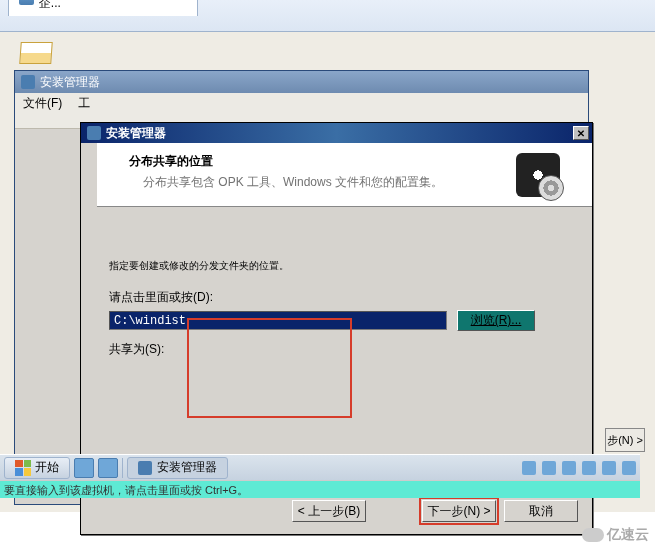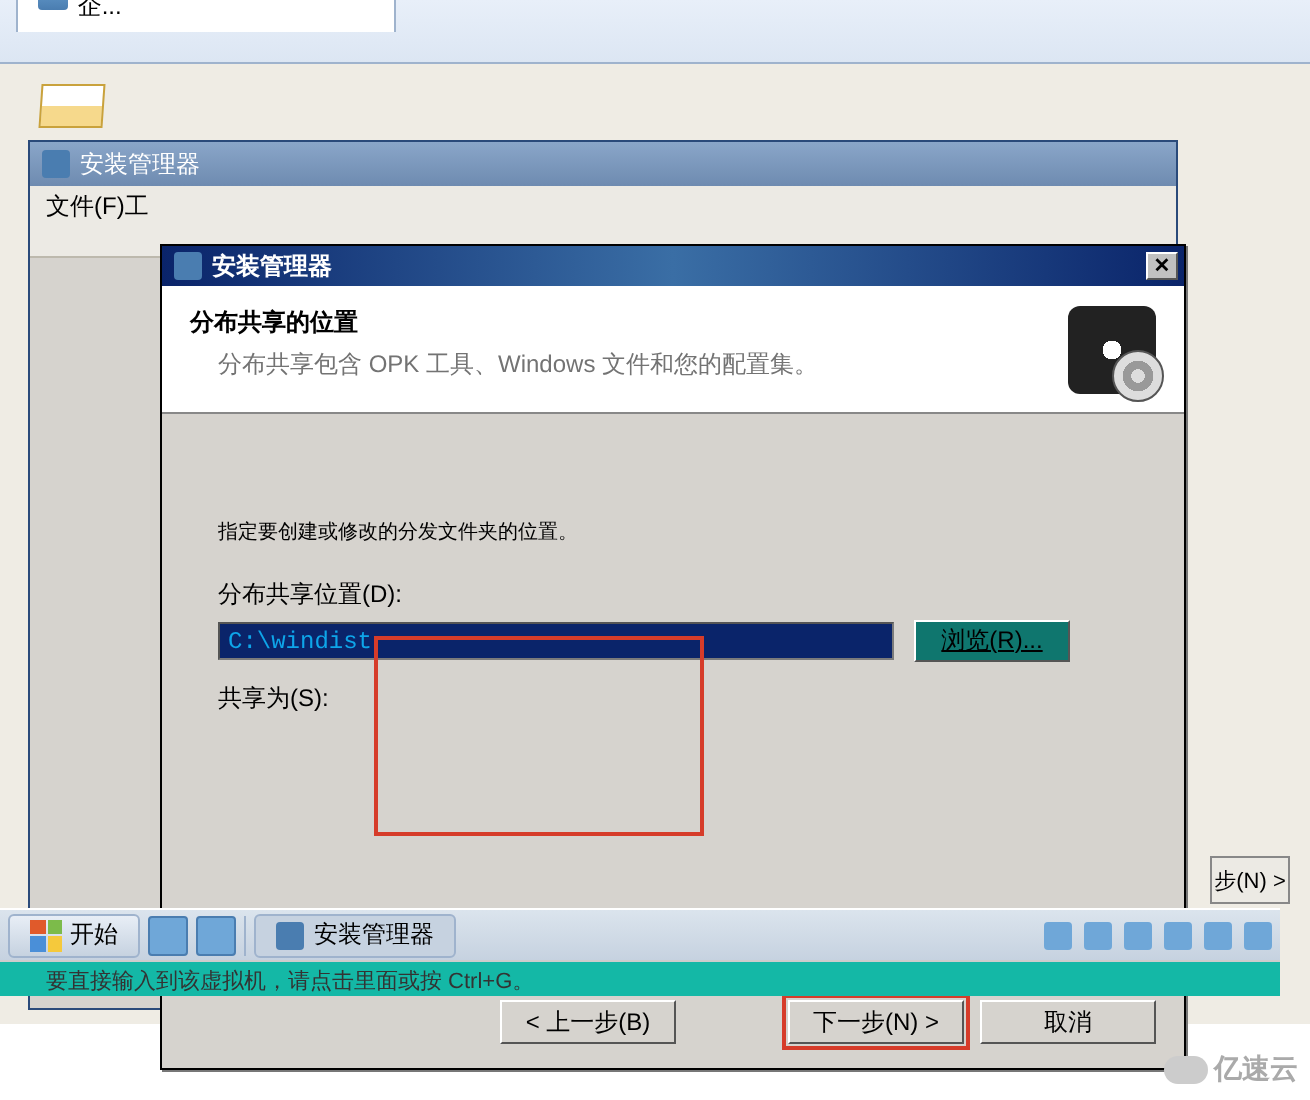--- a/index.html
+++ b/index.html
@@ -9,62 +9,62 @@
 .tab { background: #fff; border: 1px solid #9fb3cd; border-bottom: none; border-radius: 4px 4px 0 0; padding: 4px 10px; display: flex; align-items: center; gap: 5px; font-size: 12px; max-width: 190px; }
 .tab .ico { width: 16px; height: 16px; background: linear-gradient(#6fa7d8, #4a7db0); border-radius: 2px; display: inline-block; }
 .tab .close-x { color: #666; margin-left: 4px; }
 
 .content-area { position: relative; height: 480px; background: #efece4; }
 .envelope { position: absolute; left: 20px; top: 10px; width: 32px; height: 22px; background: linear-gradient(#fff 50%, #f6d98c 50%); border: 1px solid #c9a23c; transform: skewX(-4deg); }
 
 .parent-win { position: absolute; left: 14px; top: 38px; width: 575px; height: 435px; border: 1px solid #2a4a7a; background: #d6d3ce; }
 .parent-title { height: 22px; background: linear-gradient(#8aa6c9, #6e8bb0); color: #fff; display: flex; align-items: center; padding: 0 6px; font-size: 12px; gap: 5px; }
 .parent-title .ico { width: 14px; height: 14px; background: #4a7db0; border-radius: 2px; }
-.parent-menu { height: 36px; background: #eceae4; padding: 2px 8px; font-size: 12px; color: #000; display: flex; border-bottom: 1px solid #bdb9ad; }
+.parent-menu { height: 36px; background: #eceae4; padding: 2px 8px; font-size: 12px; color: #000; display: flex; gap: 16px; border-bottom: 1px solid #bdb9ad; }
 
 .right-strip { position: absolute; right: 10px; bottom: 60px; width: 40px; height: 24px; border: 1px solid #888; background: #eceae4; font-size: 11px; display: flex; align-items: center; justify-content: center; text-align: center; }
 
 .dialog { position: absolute; left: 80px; top: 90px; width: 513px; height: 413px; background: #d6d3ce; border: 1px solid #000; box-shadow: 1px 1px 0 #777; }
 .dlg-title { height: 20px; background: linear-gradient(90deg, #0a246a, #3a6ea5 50%, #0a246a); color: #fff; display: flex; align-items: center; justify-content: space-between; padding: 0 3px 0 6px; font-size: 12px; font-weight: bold; }
 .dlg-title .ico { width: 14px; height: 14px; background: #4a7db0; border-radius: 2px; margin-right: 5px; }
 .dlg-title .left { display: flex; align-items: center; }
 .dlg-close { width: 16px; height: 14px; background: #c0c0c0; border: 1px solid #fff; border-right-color: #555; border-bottom-color: #555; display: flex; align-items: center; justify-content: center; font-size: 10px; font-weight: bold; color: #000; }
 
-.dlg-header { height: 64px; background: #fff; border-bottom: 1px solid #888; display: flex; justify-content: space-between; padding: 10px 14px; }
+.dlg-header { height: 64px; background: #fff; border-bottom: 1px solid #888; display: flex; justify-content: space-between; padding: 10px 32px; margin-left: 16px; }
 .dlg-header h3 { font-size: 12px; font-weight: bold; margin-bottom: 4px; }
 .dlg-header p { font-size: 12px; color: #737373; margin-left: 14px; }
 .cd-icon { width: 44px; height: 44px; background: radial-gradient(circle at 50% 50%, #fff 0 15%, #222 15% 100%); border-radius: 6px; position: relative; }
 .cd-icon::after { content: ""; position: absolute; right: -4px; bottom: -4px; width: 24px; height: 24px; border-radius: 50%; background: radial-gradient(circle, #ddd 0 20%, #999 20% 45%, #ddd 45% 100%); border: 1px solid #555; }
 
 .dlg-body { padding: 16px 28px; }
 .instruction { font-size: 10px; margin-bottom: 16px; margin-top: 36px; }
 .highlight-box { border: 2px solid #d63c2a; padding: 0; margin-bottom: 2px; width: 165px; position: absolute; left: 106px; top: 195px; height: 100px; z-index: 5; pointer-events: none; }
 .form-row { margin-bottom: 10px; }
 .form-label { font-size: 12px; margin-bottom: 4px; display: block; }
 .input-line { display: flex; gap: 10px; align-items: center; }
 .text-input { width: 338px; height: 19px; border: 1px solid #7b7b7b; border-top-color: #555; border-left-color: #555; background: #fff; font-size: 12px; padding: 1px 4px; font-family: "Courier New", monospace; }
-.text-input.sel { background: #0a246a; color: #0ea5e9; width: 338px; }
+.text-input.sel { background: #0a246a; color: #ffffff; width: 338px; }
 .browse-btn { width: 78px; height: 21px; background: #0f766e; border: 1px solid #fff; border-right-color: #555; border-bottom-color: #555; font-size: 12px; text-decoration: underline; }
 
 .dlg-footer { position: absolute; bottom: 12px; right: 14px; display: flex; gap: 8px; }
-.footer-btn { width: 88px; height: 22px; background: #d6d3ce; border: 1px solid #fff; border-right-color: #555; border-bottom-color: #555; font-size: 12px; display: flex; align-items: center; justify-content: center; }
+.footer-btn { width: 74px; height: 22px; background: #d6d3ce; border: 1px solid #fff; border-right-color: #555; border-bottom-color: #555; font-size: 12px; display: flex; align-items: center; justify-content: center; }
 .footer-btn.highlighted { outline: 2px solid #d63c2a; outline-offset: 1px; margin-left: 48px; }
 
 .taskbar { position: absolute; bottom: 32px; left: 0; width: 640px; height: 26px; background: linear-gradient(#dbe4ed, #c6d2e0); border-top: 1px solid #fff; display: flex; align-items: center; padding: 0 4px; gap: 4px; }
 .start-btn { height: 22px; padding: 0 10px; background: linear-gradient(#e8eef6, #c6d2e0); border: 1px solid #9fb3cd; border-radius: 3px; display: flex; align-items: center; gap: 4px; font-size: 12px; }
 .start-flag { width: 16px; height: 16px; display: grid; grid-template: 1fr 1fr / 1fr 1fr; gap: 1px; }
 .start-flag span:nth-child(1){background:#e05a2b}.start-flag span:nth-child(2){background:#7cbb4a}.start-flag span:nth-child(3){background:#4a8fd8}.start-flag span:nth-child(4){background:#f5c93c}
 .tb-ico { width: 20px; height: 20px; background: #6fa7d8; border-radius: 2px; border: 1px solid #4a7db0; }
 .tb-sep { width: 1px; height: 20px; background: #9fb3cd; }
 .tb-task { height: 22px; padding: 0 10px; background: #c6d2e0; border: 1px solid #9fb3cd; border-radius: 3px; display: flex; align-items: center; gap: 5px; font-size: 12px; }
 .tb-task .ico { width: 14px; height: 14px; background: #4a7db0; border-radius: 2px; }
 .tray { margin-left: auto; display: flex; gap: 6px; align-items: center; }
 .tray-ico { width: 14px; height: 14px; background: #6fa7d8; border-radius: 2px; }
 
-.statusbar { position: absolute; bottom: 14px; left: 0; width: 640px; height: 18px; background: #14b8a6; border-top: 1px solid #ccc; font-size: 11px; padding: 2px 23px; color: #333; }
+.statusbar { position: absolute; bottom: 14px; left: 0; width: 640px; height: 18px; background: #5eead4; border-top: 1px solid #ccc; font-size: 11px; padding: 2px 4px; color: #333; }
 .watermark { position: absolute; right: 6px; bottom: 6px; font-size: 14px; color: #aaa; font-weight: bold; display: flex; align-items: center; gap: 3px; }
 .watermark .cloud { width: 22px; height: 14px; background: #ccc; border-radius: 8px; }
 </style>
 </head>
 <body>
 
 <div class="browser-tabs">
   <div class="tab">
     <span class="ico"></span>
     <span>Windows Server 2003 企...</span>
@@ -104,21 +104,21 @@
         <h3>分布共享的位置</h3>
         <p>分布共享包含 OPK 工具、Windows 文件和您的配置集。</p>
       </div>
       <div class="cd-icon"></div>
     </div>
 
     <div class="dlg-body">
       <div class="instruction">指定要创建或修改的分发文件夹的位置。</div>
 
       <div class="form-row">
-        <label class="form-label">分布共享位置(D):</label>
+        <label class="form-label">请点击里面或按(D):</label>
         <div class="input-line">
           <input class="text-input sel" value="C:\windist" style="">
           <button class="browse-btn">浏览(R)...</button>
         </div>
       </div>
 
       <div class="form-row">
         <label class="form-label">共享为(S):</label>
       </div>
     </div>

